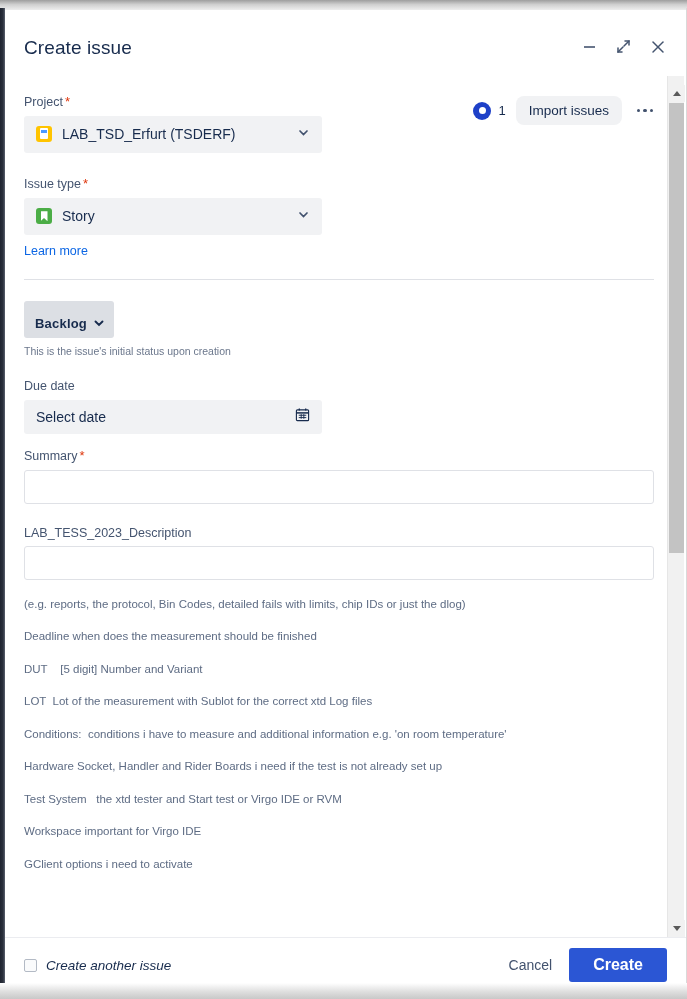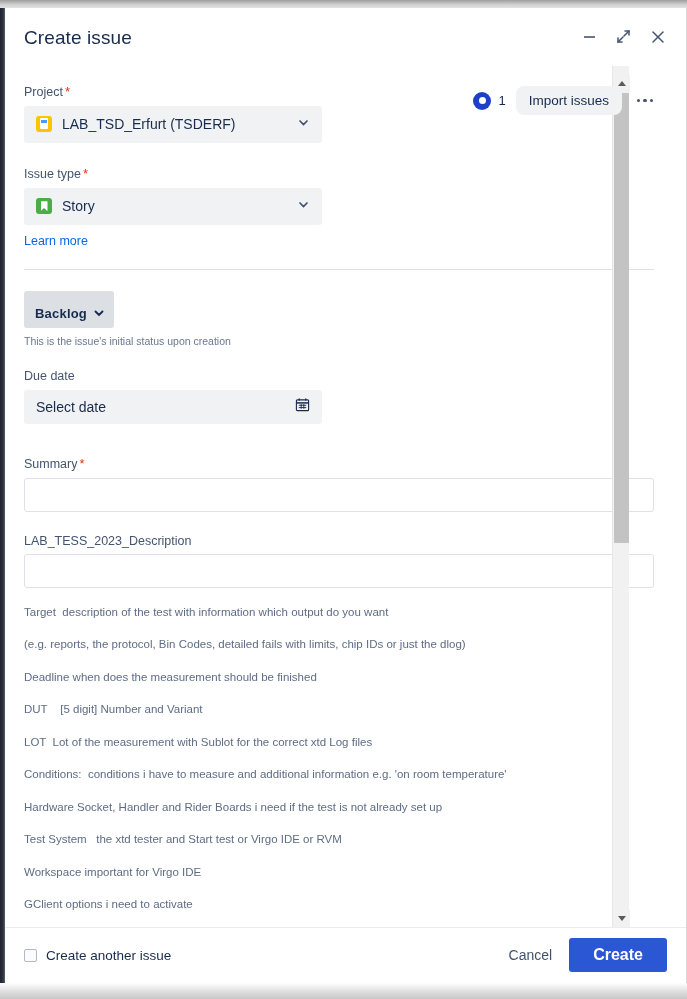--- a/index.html
+++ b/index.html
@@ -34,22 +34,22 @@
     background: linear-gradient(180deg, #ffffff 0%, #dedede 55%, #c8c8c8 100%);
   }
   
   .frame-right {
     position: absolute; right: 0; top: 8px; width: 1px; height: 983px;
     background: #d9d9d9;
   }
 
   
   #dialog {
-    position: absolute; left: 5px; top: 8px;
-    width: 624px; height: 974px;
+    position: absolute; left: 5px; top: 18px;
+    width: 679px; height: 974px;
     background: #a21caf;
   }
 
   
   .dlg-header {
     position: absolute; left: 0; top: 0; width: 681px; height: 58px;
     background: #ffffff;
   }
   .dlg-title {
     position: absolute; left: 19px; top: 19px;
@@ -256,21 +256,21 @@
     display: flex; align-items: center;
     padding: 0 19px;
   }
   .chk-wrap {
     display: flex; align-items: center; gap: 9px; cursor: pointer;
   }
   .chk {
     width: 13px; height: 13px; border: 1px solid #b3bac5;
     border-radius: 2px; background: #fafbfc; flex: 0 0 auto;
   }
-  .chk-label { font-size: 13.5px; color: #172b4d; }
+  .chk-label { font-size: 13.5px; color: #172b4d; font-style: italic; }
   .footer-right {
     margin-left: auto; display: flex; align-items: center; gap: 6px;
   }
   .cancel-btn {
     background: transparent; border: 0; cursor: pointer;
     font-size: 14px; color: #42526e; padding: 7px 11px;
     border-radius: 3px; font-family: "Liberation Sans", sans-serif;
   }
   .create-btn {
     background: #2b56d4; border: 0; border-radius: 3px;
@@ -390,32 +390,31 @@
                 <line x1="11.4" y1="1.6" x2="11.4" y2="3.6" stroke-width="1.4"></line>
                 <line x1="4" y1="8.8" x2="12" y2="8.8" stroke-width="1"></line>
                 <line x1="4" y1="11.3" x2="12" y2="11.3" stroke-width="1"></line>
                 <line x1="6.6" y1="7.6" x2="6.6" y2="12.5" stroke-width="1"></line>
                 <line x1="9.4" y1="7.6" x2="9.4" y2="12.5" stroke-width="1"></line>
               </svg>
             </span>
           </div>
         </div>
 
-        <div class="field" style="margin-top:32px;">
+        <div class="field" style="margin-top:14px;">
           <label class="flabel"><span>Summary</span><span class="req">*</span></label>
           <input class="text-input" type="text" value="" style="">
         </div>
 
         <div class="field" style="margin-top:21px;">
           <label class="flabel">LAB_TESS_2023_Description</label>
           <input class="text-input" type="text" value="" style="">
         </div>
 
         <div class="desc-lines">
-            <div class="desc-line">Target  description of the test with information which output do you want</div>
             <div class="desc-line">(e.g. reports, the protocol, Bin Codes, detailed fails with limits, chip IDs or just the dlog)</div>
             <div class="desc-line">Deadline when does the measurement should be finished</div>
             <div class="desc-line">DUT    [5 digit] Number and Variant</div>
             <div class="desc-line">LOT  Lot of the measurement with Sublot for the correct xtd Log files</div>
             <div class="desc-line">Conditions:  conditions i have to measure and additional information e.g. 'on room temperature'</div>
             <div class="desc-line">Hardware Socket, Handler and Rider Boards i need if the test is not already set up</div>
             <div class="desc-line">Test System   the xtd tester and Start test or Virgo IDE or RVM</div>
             <div class="desc-line">Workspace important for Virgo IDE</div>
             <div class="desc-line">GClient options i need to activate</div>
           </div>

